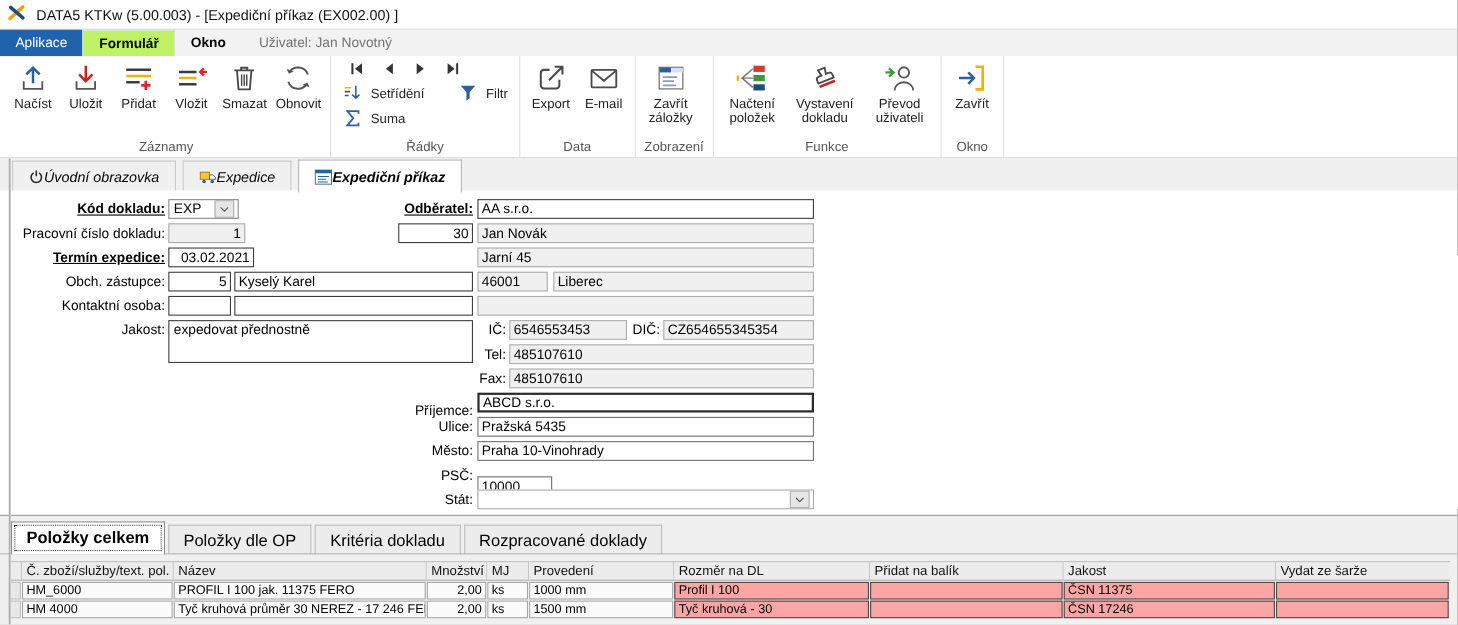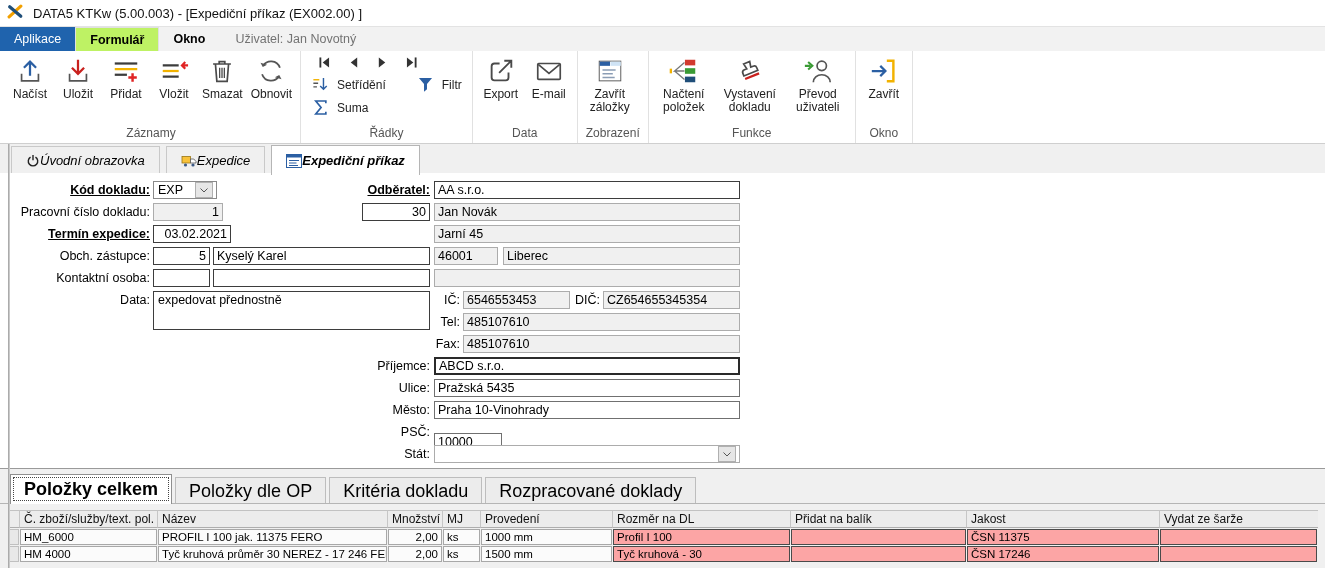--- a/index.html
+++ b/index.html
@@ -58,21 +58,21 @@
   .combo{display:flex;align-items:center;justify-content:space-between;background:#fff;}
   .combo .cval{padding-left:1px;}
   .combo .cbtn{width:16px;height:14px;background:#e6e6e6;border:1px solid #b0b0b0;display:flex;align-items:center;justify-content:center;}
   .combo .cbtn svg{width:8px;height:5px;display:block;}
   .popisbox{position:absolute;box-sizing:border-box;border:1px solid #3d3d3d;background:#fff;font-size:12.5px;
     padding:1px 4px;line-height:15px;white-space:pre-wrap;}
 
   
   .bottom-strip{position:absolute;left:0;top:468px;width:1325px;height:100px;background:#f0f0f0;border-top:1px solid #9a9a9a;}
   .btabs{position:absolute;left:10px;top:6px;display:flex;align-items:flex-end;height:29px;}
-  .btab{display:flex;align-items:center;height:26px;padding:0 13px;font-size:18px;background:#ececec;
+  .btab{display:flex;align-items:center;height:26px;padding:0 13px;font-size:15px;background:#ececec;
     border:1px solid #bdbdbd;border-bottom:none;margin-right:3px;cursor:default;}
   .btab.active{background:#fff;font-weight:700;height:29px;outline:1px dotted #444;outline-offset:-4px;z-index:2;border-color:#8f8f8f;}
   .btabs-line{position:absolute;left:0;top:34px;width:1325px;height:1px;background:#b5b5b5;}
 
   .items-table{position:absolute;left:8px;top:41px;width:1312px;}
   .trow{display:grid;grid-template-columns:12px 138px 230px 55px 38px 132px 178px 176px 193px 158px;}
   .hcell{box-sizing:border-box;height:18px;line-height:16px;background:#ececec;border-top:1px solid #c2c2c2;
     border-bottom:1px solid #aeaeae;border-right:1px solid #c6c6c6;padding:0 4px;font-size:12px;
     white-space:nowrap;overflow:hidden;color:#111;}
   .tcell{box-sizing:border-box;height:16px;margin:1px 1px 0 0;line-height:14px;background:#fbfbfb;
@@ -388,35 +388,35 @@
     <input class="fld dark right" style="left: 153px; top: 74px; width: 57px;" value="5">
     <input class="fld dark" style="left: 213px; top: 74px; width: 217px;" value="Kyselý Karel">
     <input class="fld ro" style="left: 434px; top: 74px; width: 64px;" value="46001">
     <input class="fld ro" style="left: 503px; top: 74px; width: 237px;" value="Liberec">
 
     <div class="lab" style="left:5px;top:96px;width:145px;">Kontaktní osoba:</div>
     <input class="fld dark" style="left: 153px; top: 96px; width: 57px;" value="">
     <input class="fld dark" style="left: 213px; top: 96px; width: 217px;" value="">
     <input class="fld ro" style="left: 434px; top: 96px; width: 306px;" value="">
 
-    <div class="lab" style="left:5px;top:118px;width:145px;">Data:</div>
+    <div class="lab" style="left:5px;top:118px;width:145px;">Jakost:</div>
     <div class="popisbox" style="left:153px;top:118px;width:277px;height:39px;">expedovat přednostně</div>
 
     <div class="lab" style="left:425px;top:118px;width:35px;">IČ:</div>
     <input class="fld ro" style="left: 463px; top: 118px; width: 107px;" value="6546553453">
     <div class="lab" style="left:568px;top:118px;width:32px;">DIČ:</div>
     <input class="fld ro" style="left: 603px; top: 118px; width: 137px;" value="CZ654655345354">
 
     <div class="lab" style="left:425px;top:140px;width:35px;">Tel:</div>
     <input class="fld ro" style="left: 463px; top: 140px; width: 277px;" value="485107610">
 
     <div class="lab" style="left:425px;top:162px;width:35px;">Fax:</div>
     <input class="fld ro" style="left: 463px; top: 162px; width: 277px;" value="485107610">
 
-    <div class="lab" style="left:330px;top:184px;width:100px;">Příjemce:</div>
+    <div class="lab" style="left:330px;top:191px;width:100px;">Příjemce:</div>
     <input class="fld focus" style="left: 434px; top: 184px; width: 306px;" value="ABCD s.r.o.">
 
     <div class="lab" style="left:330px;top:206px;width:100px;">Ulice:</div>
     <input class="fld" style="left: 434px; top: 206px; width: 306px;" value="Pražská 5435">
 
     <div class="lab" style="left:330px;top:228px;width:100px;">Město:</div>
     <input class="fld" style="left: 434px; top: 228px; width: 306px;" value="Praha 10-Vinohrady">
 
     <div class="lab" style="left:330px;top:250px;width:100px;">PSČ:</div>
     <input class="fld" style="left: 434px; top: 260px; width: 68px;" value="10000">

